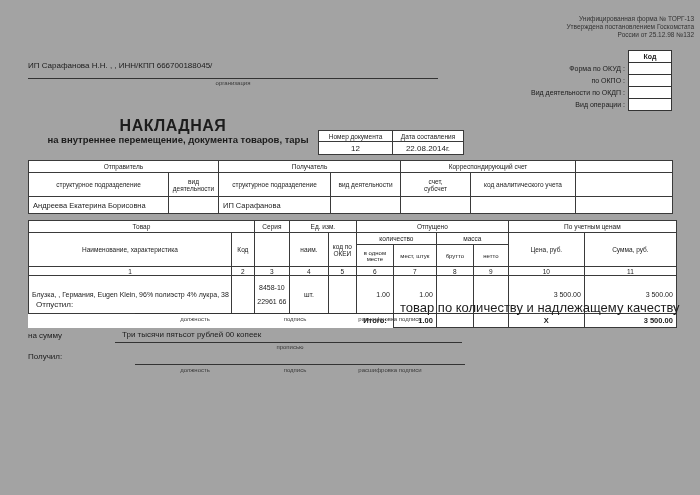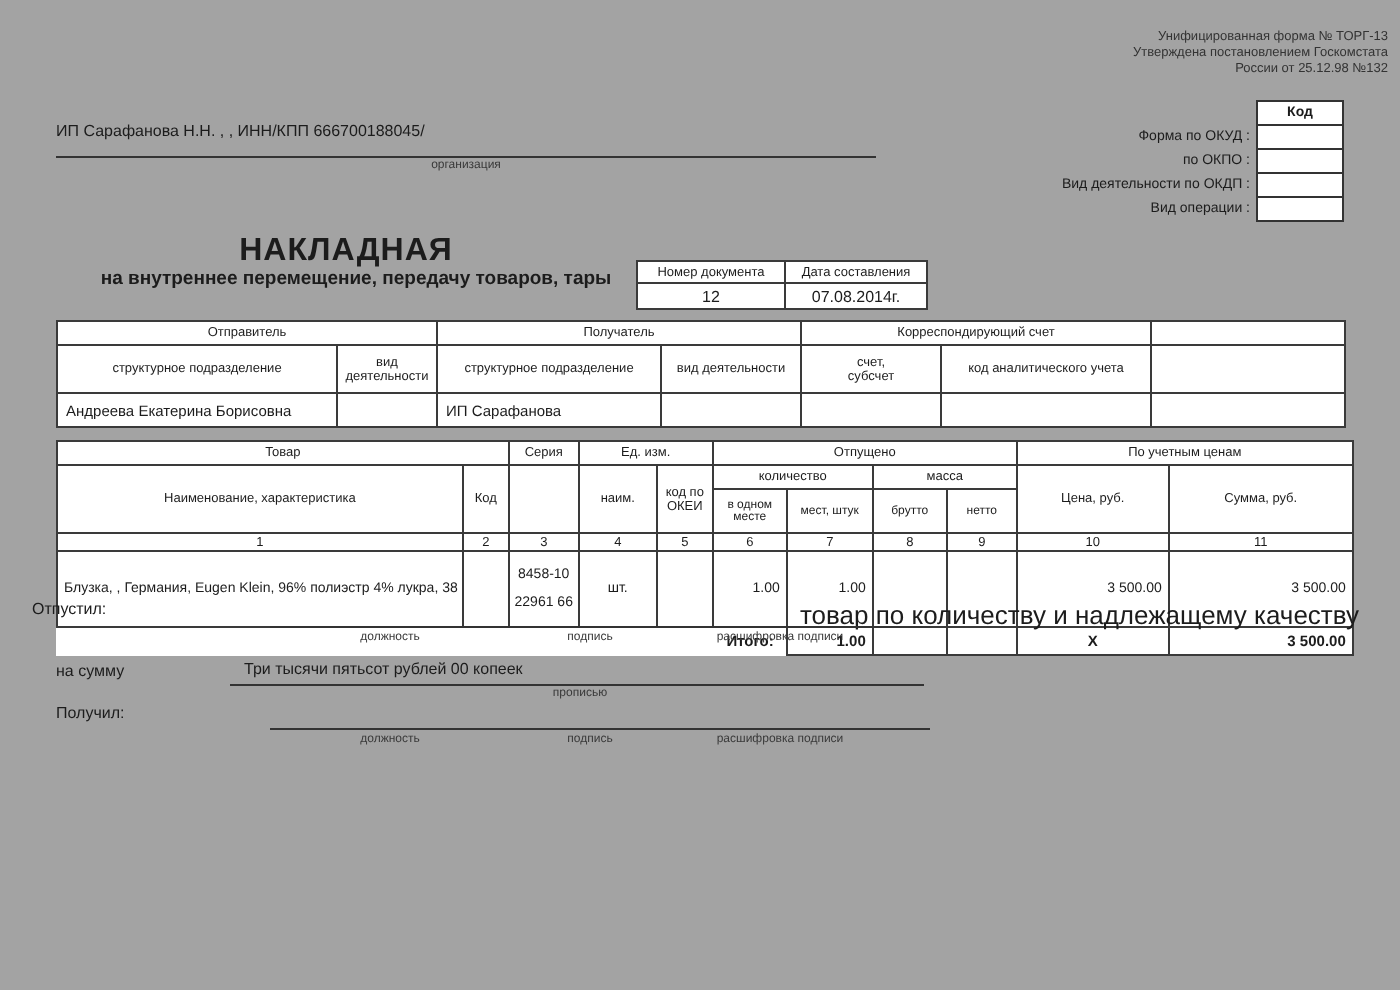--- a/index.html
+++ b/index.html
@@ -95,35 +95,35 @@
       <div class="code-label">Вид операции :</div>
       <div class="code-cell"></div>
     </div>
   </div>
 
   <div class="abs org-name">ИП Сарафанова Н.Н. ,  , ИНН/КПП 666700188045/</div>
   <div class="abs org-rule"></div>
   <div class="abs org-cap tiny">организация</div>
 
   <div class="abs title1">НАКЛАДНАЯ</div>
-  <div class="abs title2">на внутреннее перемещение, передачу товаров, тары</div>
+  <div class="abs title2">на внутреннее перемещение, документа товаров, тары</div>
 
   <table class="abs doc-table">
     <colgroup>
         <col style="width:74px">
         <col style="width:71px">
       </colgroup>
     <tbody>
         <tr>
       <td>Номер документа</td>
       <td>Дата составления</td>
     </tr>
     <tr>
       <td class="val">12</td>
-      <td class="val">07.08.2014г.</td>
+      <td class="val">22.08.2014г.</td>
     </tr>
   </tbody>
     </table>
 
   <table class="abs parties">
     <colgroup>
       <col style="width:140px">
         <col style="width:50px">
         <col style="width:112px">
       <col style="width:70px">
@@ -232,21 +232,21 @@
       <td colspan="6" class="nb itogo-label b">Итого:</td>
       <td class="num b">1.00</td>
       <td></td>
       <td></td>
       <td class="b">X</td>
       <td class="num b">3 500.00</td>
     </tr>
   </tbody>
     </table>
 
-  <div class="abs lbl" style="left:16px; top:300px;">Отпустил:</div>
+  <div class="abs lbl" style="left:36px; top:300px;">Отпустил:</div>
   <div class="abs" style="left:400px; top:300px; font-size:13px;">товар по количеству и надлежащему качеству</div>
 
   <div class="abs sig-rule" style="left:135px; top:313px; width:330px;"></div>
   <span class="cap" style="left:195px; top:316px;">должность</span>
   <span class="cap" style="left:295px; top:316px;">подпись</span>
   <span class="cap" style="left:390px; top:316px;">расшифровка подписи</span>
 
   <div class="abs lbl" style="left:28px; top:331px;">на сумму</div>
   <div class="abs amount" style="left:122px; top:330px;">Три тысячи пятьсот рублей  00 копеек</div>
   <div class="abs sig-rule" style="left:115px; top:342px; width:347px;"></div>

